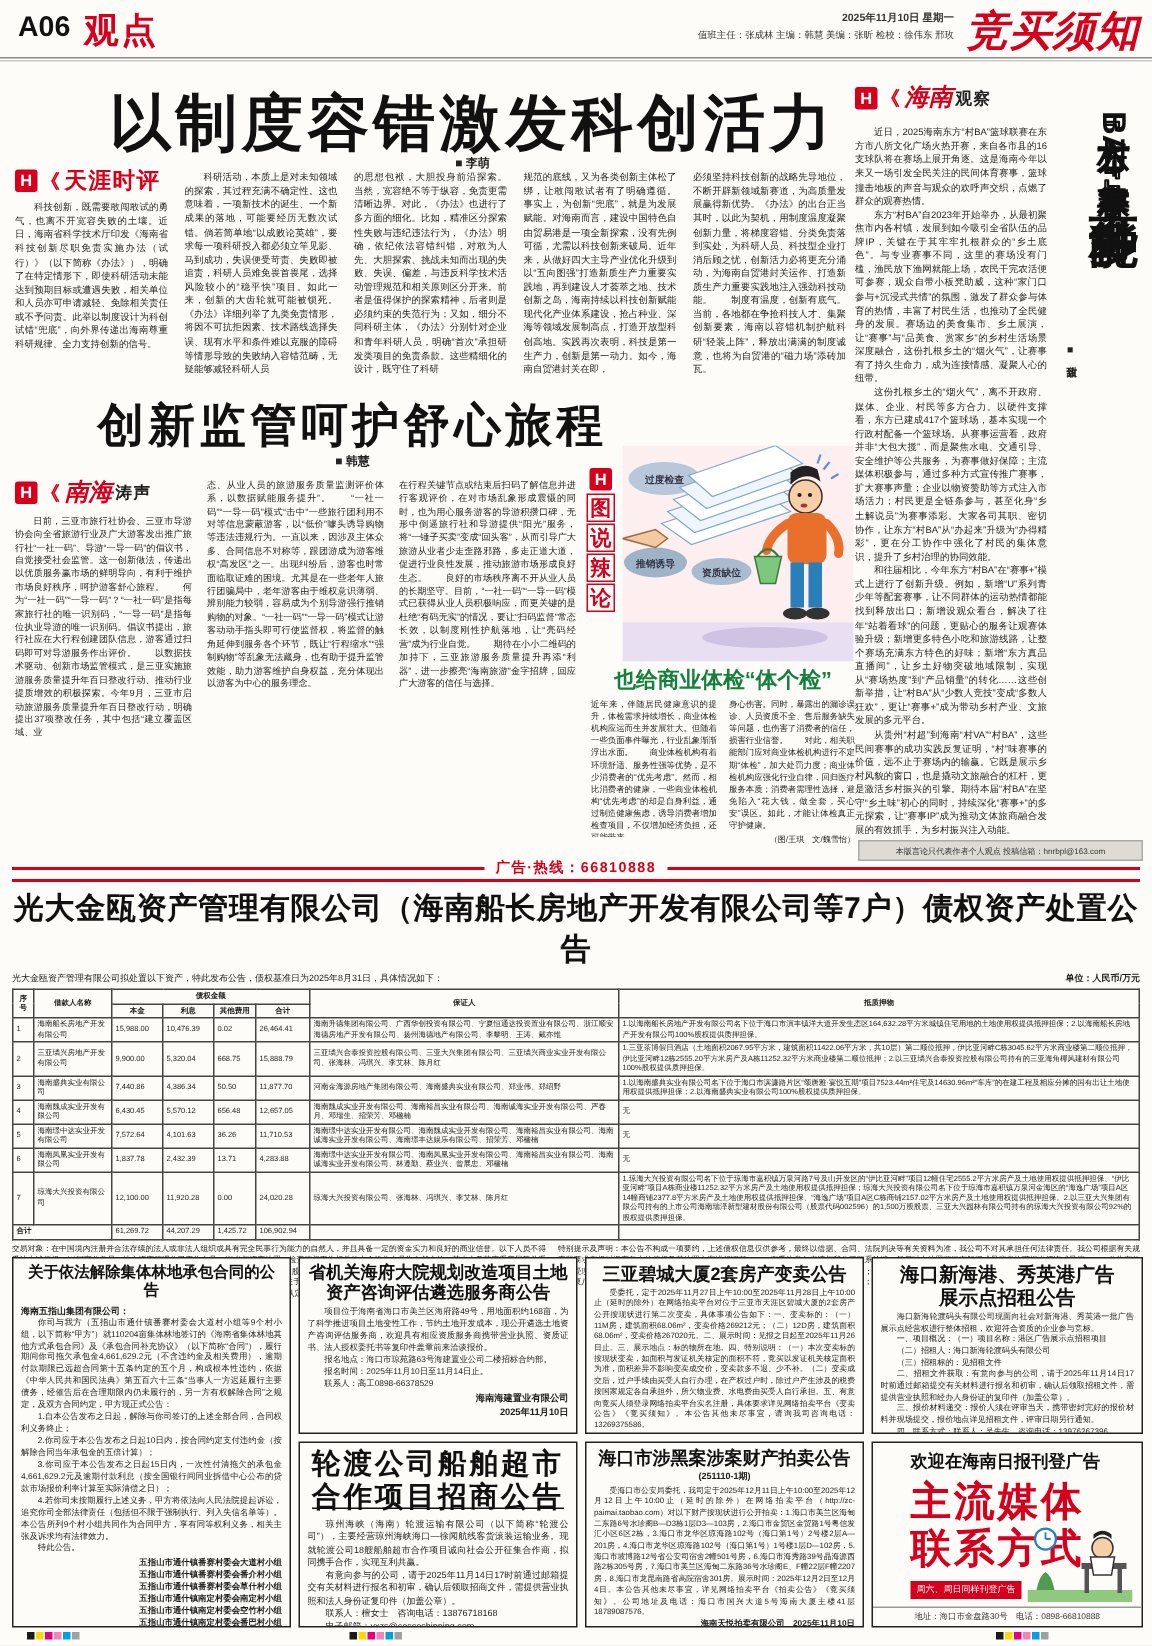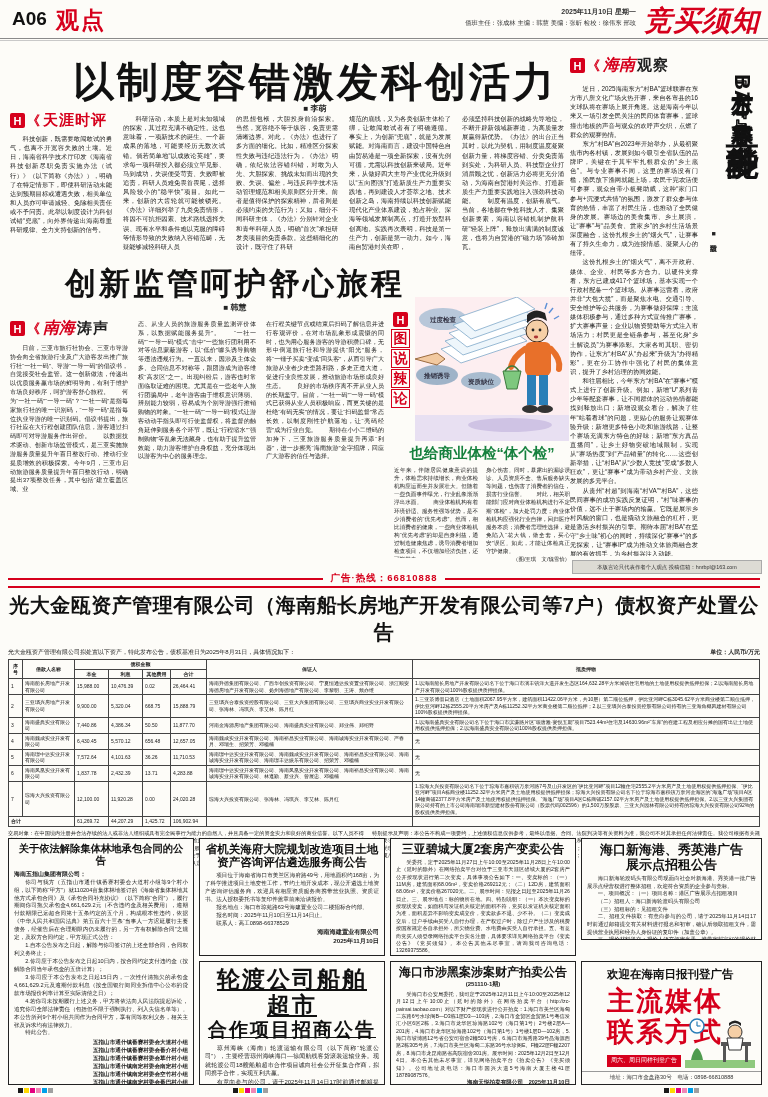--- a/index.html
+++ b/index.html
@@ -11,21 +11,21 @@
   .bt { font-size:6.3px; line-height:1.45; text-align:justify; color:#1c1c1c; overflow:hidden; }
   .bt p, .p-ind { text-indent:2em; }
   .hdr-rule { border-top:1px solid #8a8a8a; border-bottom:1px solid #c9c9c9; height:3px; }
   .badge { display:flex; align-items:center; gap:2px; white-space:nowrap; }
   .hk { width:15px; height:15px; background:#d6001c; color:#fff; font-weight:900; font-size:11px;
         display:flex; align-items:center; justify-content:center; border-radius:2px; flex:0 0 auto; }
   .guil { color:#d6001c; font-weight:900; font-size:13px; margin:0 1px 0 0; }
   .b-red { color:#d6001c; font-weight:900; font-size:15px; letter-spacing:1px; }
   .b-script { font-family:"DejaVu Serif","Liberation Serif",serif; font-style:italic; font-weight:bold;
               color:#d6001c; font-size:16px; }
-  .b-plain { font-weight:900; font-size:15px; color:#222; letter-spacing:1px; }
+  .b-plain { font-weight:900; font-size:11px; color:#222; letter-spacing:1px; }
   .headline { font-weight:900; color:#111; text-align:center; letter-spacing:3px;
               font-family:"Liberation Sans",sans-serif; }
   .byline { text-align:center; font-size:8px; color:#222; font-weight:bold; }
   .vert { writing-mode:vertical-rl; text-orientation:mixed; }
   .hotline { display:flex; align-items:center; gap:8px; }
   .hotline .rl { flex:1; border-top:2px solid #d6001c; }
   .hotline .tx { color:#d6001c; font-weight:900; font-size:9.5px; letter-spacing:1px; }
   .adbox { border-top:2px solid #d6001c; }
   .ad-title { font-weight:900; font-size:20px; text-align:center; letter-spacing:0.5px; color:#111; }
   table.debt { border-collapse:collapse; width:100%; table-layout:fixed; }
@@ -341,21 +341,21 @@
         <div>五指山市通什镇番赛村委会番介村小组</div>
         <div>五指山市通什镇番赛村委会草什村小组</div>
         <div>五指山市通什镇南定村委会南定村小组</div>
         <div>五指山市通什镇南定村委会空竹村小组</div>
         <div>五指山市通什镇南定村委会番巴村小组</div>
       </div>
 
   </div>
 
   <div class="notice" style="left:199px;top:961px;width:186px;height:124px;">
-    <div class="n-title" style="font-size:23px;letter-spacing:2px;text-decoration:underline;">轮渡公司船舶超市</div>
+    <div class="n-title" style="font-size:19px;letter-spacing:2px;">轮渡公司船舶超市</div>
     <div class="n-title" style="font-size:19px;letter-spacing:2px;text-decoration:underline;">合作项目招商公告</div>
     <div class="n-body" style="margin-top:3px;font-size:6px;">
         <div class="p-ind">琼州海峡（海南）轮渡运输有限公司（以下简称“轮渡公司”），主要经营琼州海峡海口—徐闻航线客货滚装运输业务。现就轮渡公司18艘船舶超市合作项目诚向社会公开征集合作商，拟同携手合作，实现互利共赢。</div>
         <div class="p-ind">有意向参与的公司，请于2025年11月14日17时前通过邮箱提交有关材料进行报名和初审，确认后领取招商文件，需提供营业执照和法人身份证复印件（加盖公章）。</div>
         <div class="p-ind">联系人：檀女士　咨询电话：13876718168</div>
         <div class="p-ind">电子邮箱：yxzs@coscoshipping.com</div>
       </div>
   </div>
 
   <div class="notice" style="left:390px;top:838px;width:186px;height:118px;">
@@ -368,21 +368,21 @@
 
   <div class="notice" style="left:390px;top:961px;width:186px;height:124px;">
     <div class="n-title" style="font-size:12px;">海口市涉黑案涉案财产拍卖公告</div>
     <div style="text-align:center;font-size:6px;font-weight:bold;">(251110-1期)</div>
     <div class="n-body" style="margin-top:2px;font-size:5.2px;">
         <div class="p-ind">受海口市公安局委托，我司定于2025年12月11日上午10:00至2025年12月12日上午10:00止（延时的除外）在网络拍卖平台（http://zc-paimai.taobao.com）对以下财产按现状进行公开拍卖：1.海口市美兰区海甸二东路6号水珍阁B—D3栋1层D3—103房，2.海口市金贸区金贸路1号粤信发汇小区6区2栋，3.海口市龙华区琼海路102号（海口第1号）2号楼2层A—201房，4.海口市龙华区琼海路102号（海口第1号）1号楼1层D—102房，5.海口市坡博路12号省公安司宿舍2幢501号房，6.海口市海秀路39号晶海源西路2栋305号房，7.海口市美兰区海甸二东路36号水珍阁E、F幢22层F幢2207房，8.海口市龙昆南路省高院宿舍301房。展示时间：2025年12月2日至12月4日。本公告其他未尽事宜，详见网络拍卖平台《拍卖公告》《竞买须知》。公司地址及电话：海口市国兴大道5号海南大厦主楼41层18789087576。</div>
       </div>
     <div class="sign-r" style="font-size:5.6px;">海南天悦拍卖有限公司　2025年11月10日</div>
   </div>
 
-  <div class="notice" style="left:581px;top:838px;width:181px;height:102px;">
+  <div class="notice" style="left:581px;top:838px;width:181px;height:118px;">
     <div class="n-title" style="font-size:13px;">海口新海港、秀英港广告</div>
     <div class="n-title" style="font-size:13px;">展示点招租公告</div>
     <div class="n-body" style="margin-top:2px;font-size:5.4px;">
         <div class="p-ind">海口新海轮渡码头有限公司现面向社会对新海港、秀英港一批广告展示点经营权进行整体招租，欢迎符合资质的企业参与竞标。</div>
         <div class="p-ind">一、项目概况：（一）项目名称：港区广告展示点招租项目</div>
         <div class="p-ind">（二）招租人：海口新海轮渡码头有限公司</div>
         <div class="p-ind">（三）招租标的：见招租文件</div>
         <div class="p-ind">二、招租文件获取：有意向参与的公司，请于2025年11月14日17时前通过邮箱提交有关材料进行报名和初审，确认后领取招租文件，需提供营业执照和经办人身份证的复印件（加盖公章）。</div>
         <div class="p-ind">三、报价材料递交：报价人须在评审当天，携带密封完好的报价材料并现场提交，报价地点详见招租文件，评审日期另行通知。</div>
         <div class="p-ind">四、联系方式：联系人：吴先生　咨询电话：13976267396</div>

